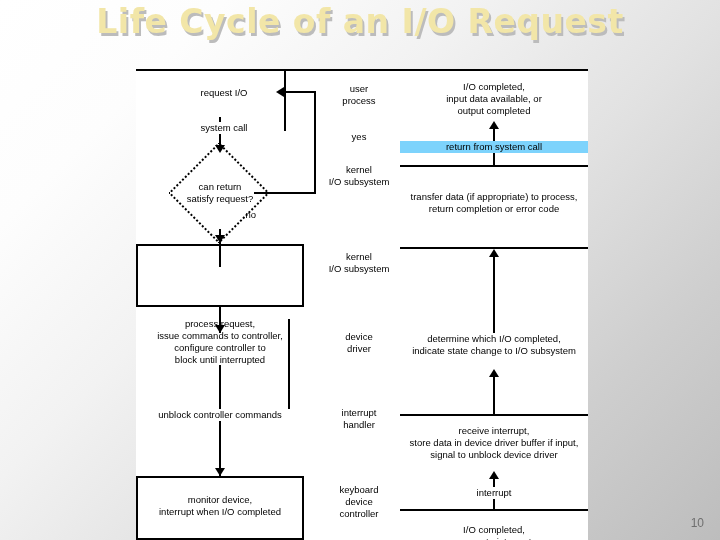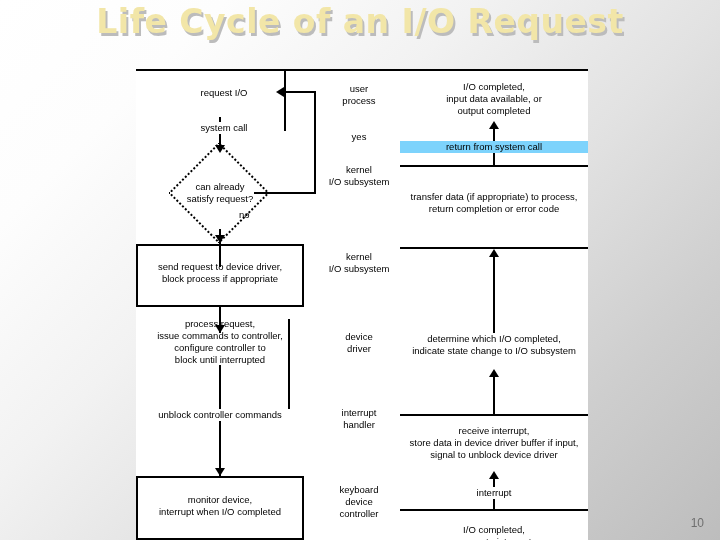--- a/index.html
+++ b/index.html
@@ -168,29 +168,27 @@
     <div class="vline" style="left:152px; top:250px; height:95px;"></div>
     <div class="vline" style="left:166px; top:407px; height:64px;"></div>
 
     <div class="lbl" style="left:18px; top:18px; width:140px;">request I/O</div>
 
     <div class="vline" style="left:83px; top:48px; height:30px;"></div>
     <div class="lbl" style="left:18px; top:53px; width:140px; background:#fff;">system call</div>
     <div class="arrow-down" style="left:79px; top:76px;"></div>
 
     <div class="diamond" style="left:47px; top:88px; width:72px; height:72px;"></div>
-    <div class="lbl" style="left:24px; top:112px; width:120px;">can already
+    <div class="lbl" style="left:24px; top:112px; width:120px;">can return
 satisfy request?</div>
 
     <div class="vline" style="left:83px; top:160px; height:38px;"></div>
-    <div class="lbl" style="left:103px; top:140px; width:30px; text-align:left;">no</div>
+    <div class="lbl" style="left:90px; top:140px; width:30px; text-align:right;">no</div>
     <div class="arrow-down" style="left:79px; top:166px;"></div>
 
-    <div class="lbl" style="left:4px; top:192px; width:160px;">send request to device driver,
-block process if appropriate</div>
 
     <div class="vline" style="left:83px; top:238px; height:26px;"></div>
     <div class="arrow-down" style="left:79px; top:256px;"></div>
 
     <div class="lbl" style="left:0px; top:249px; width:168px;">process request,
 issue commands to controller,
 configure controller to
 block until interrupted</div>
 
     <div class="vline" style="left:83px; top:296px; height:112px;"></div>

